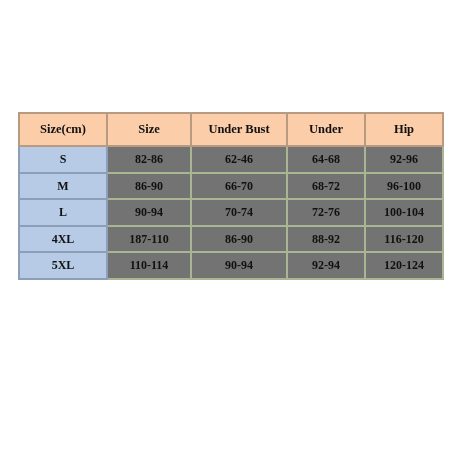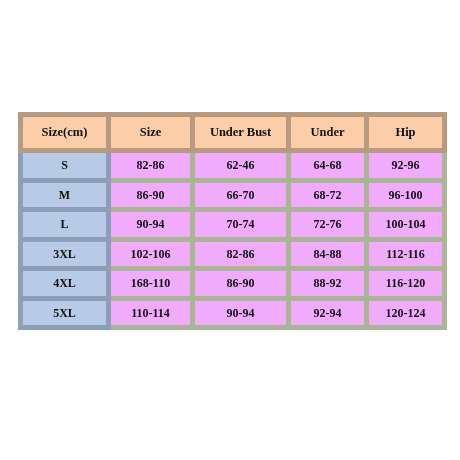--- a/index.html
+++ b/index.html
@@ -36,21 +36,21 @@
   }
 
   table.size-chart col.c-size   { width: 88px; }
   table.size-chart col.c-bust   { width: 84px; }
   table.size-chart col.c-under  { width: 96px; }
   table.size-chart col.c-waist  { width: 78px; }
   table.size-chart col.c-hip    { width: 78px; }
 
   table.size-chart th,
   table.size-chart td {
-    border: 5px solid #7f1d1d;
+    border: 2px solid #7f1d1d;
     text-align: center;
     vertical-align: middle;
     color: #111111;
     font-weight: bold;
     padding: 0;
     line-height: 1;
     white-space: nowrap;
   }
 
   table.size-chart thead th {
@@ -64,21 +64,21 @@
     height: 24.5px;
     font-size: 12px;
   }
 
   table.size-chart tbody td.size-cell {
     background: #b7cbe6;
     border-color: #8d9fb8;
   }
 
   table.size-chart tbody td.measure-cell {
-    background: #f0abfc;
+    background: #737373;
     border-color: #a9b593;
   }
 </style>
 </head>
 <body>
 
 <div id="page">
 
   <div id="size-chart-wrap">
     <table class="size-chart">
@@ -114,29 +114,22 @@
           <td class="measure-cell">96-100</td>
         </tr>
         <tr>
           <td class="size-cell">L</td>
           <td class="measure-cell">90-94</td>
           <td class="measure-cell">70-74</td>
           <td class="measure-cell">72-76</td>
           <td class="measure-cell">100-104</td>
         </tr>
         <tr>
-          <td class="size-cell">3XL</td>
-          <td class="measure-cell">102-106</td>
-          <td class="measure-cell">82-86</td>
-          <td class="measure-cell">84-88</td>
-          <td class="measure-cell">112-116</td>
-        </tr>
-        <tr>
           <td class="size-cell">4XL</td>
-          <td class="measure-cell">168-110</td>
+          <td class="measure-cell">187-110</td>
           <td class="measure-cell">86-90</td>
           <td class="measure-cell">88-92</td>
           <td class="measure-cell">116-120</td>
         </tr>
         <tr>
           <td class="size-cell">5XL</td>
           <td class="measure-cell">110-114</td>
           <td class="measure-cell">90-94</td>
           <td class="measure-cell">92-94</td>
           <td class="measure-cell">120-124</td>

